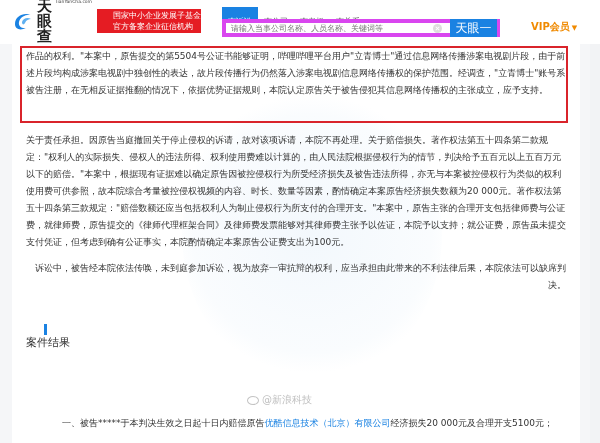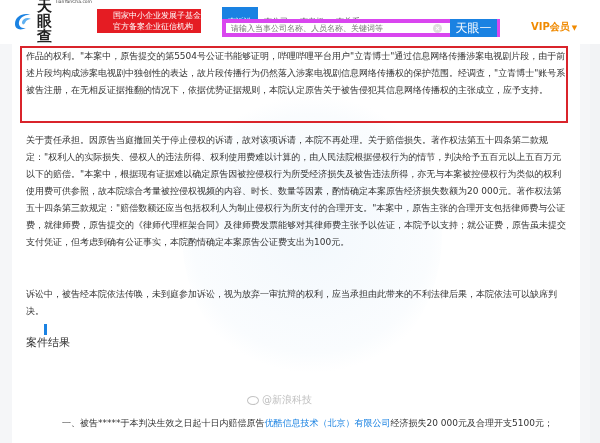--- a/index.html
+++ b/index.html
@@ -22,21 +22,21 @@
   .clear-icon::after { transform: rotate(-45deg); }
   .search-btn { width: 47px; height: 18px; margin-right: -1px; background: #1a82e2; color: #fff; font-size: 12px; line-height: 18px; text-align: center; }
   .vip { position: absolute; left: 531px; top: 20px; font-size: 10px; font-weight: bold; color: #f08a00; font-style: normal; }
   .vip .caret { font-size: 7px; margin-left: 2px; }
   .content { position: absolute; left: 12px; top: 44px; width: 568px; height: 399px; background: #ffffff; overflow: hidden; }
   .watermark { position: absolute; left: 170px; top: 40px; width: 260px; height: 300px; border-radius: 50%; background: radial-gradient(circle, rgba(220,235,248,0.35) 0%, rgba(220,235,248,0.15) 60%, rgba(255,255,255,0) 70%); pointer-events: none; }
   .para { position: absolute; left: 14px; width: 540px; font-size: 9px; line-height: 17px; color: #333; }
   .highlight { position: absolute; left: 8px; top: 2px; width: 548px; height: 77px; border: 2px solid #d9242b; }
   .p1 { top: 4px; }
   .p2 { top: 88px; }
-  .p3 { top: 242px; }
+  .p3 { top: 216px; text-align: right; }
   .section-title { position: absolute; left: 14px; top: 280px; font-size: 11px; color: #333; display: flex; align-items: center; flex-direction: column; }
   .section-title .bar { width: 3px; height: 11px; background: #1a82e2; margin-right: 5px; }
   .p4 { top: 305px; }
   .p5 { top: 371px; margin-left: 36px; }
   .link { color: #1a82e2; }
   .weibo { position: absolute; left: 247px; top: 393px; font-size: 10px; color: rgba(170,170,170,0.75); display: flex; align-items: center; }
   .weibo-icon { width: 12px; height: 9px; border: 1.5px solid rgba(170,170,170,0.7); border-radius: 50%; margin-right: 3px; }
   .scrollbar { position: absolute; left: 590px; top: 44px; width: 10px; height: 399px; background: #f2f3f5; }
 </style>
 </head>

